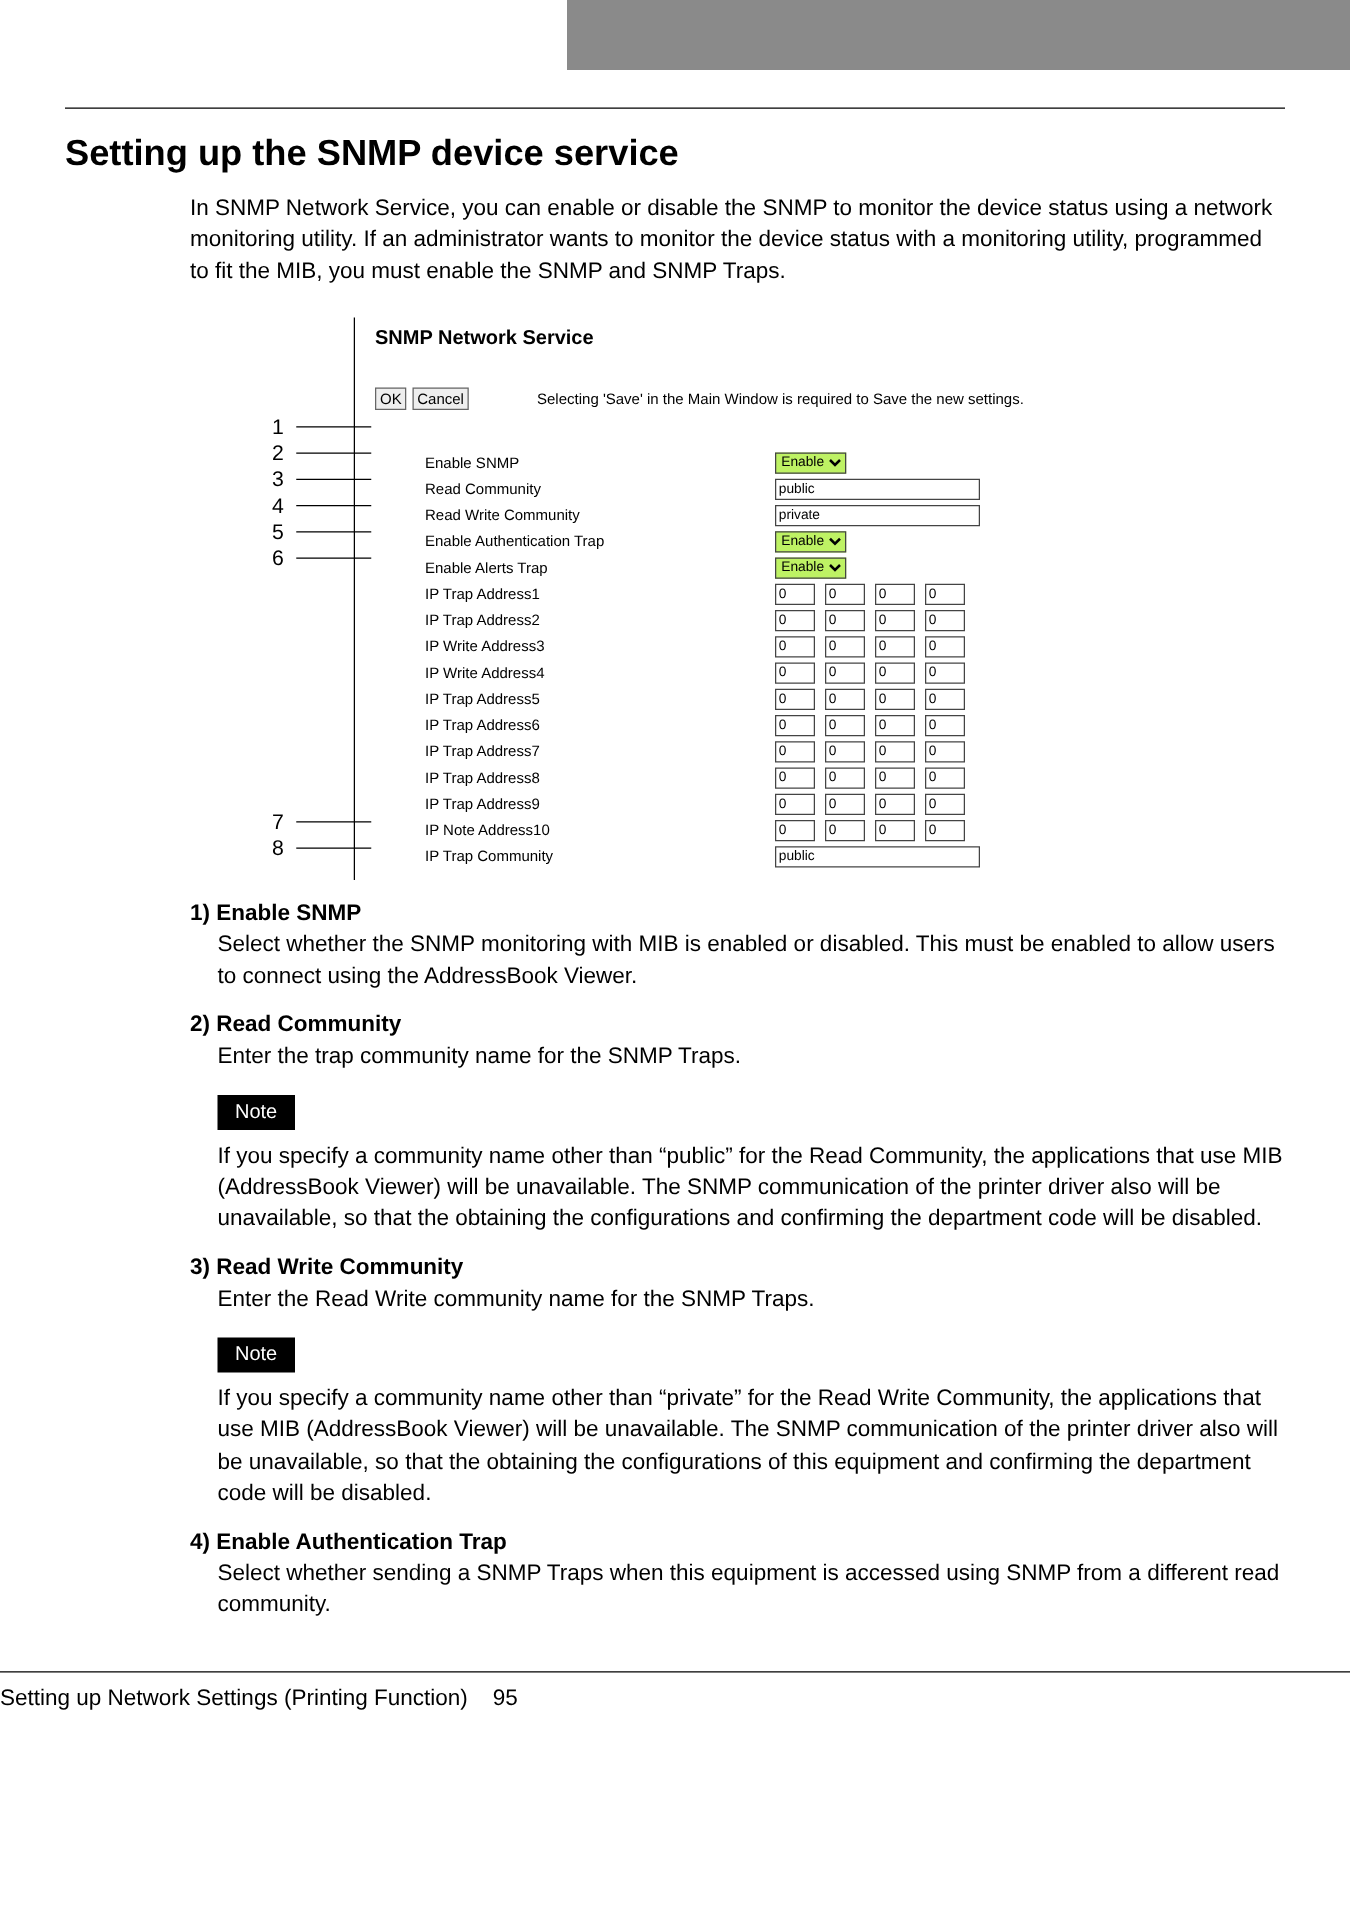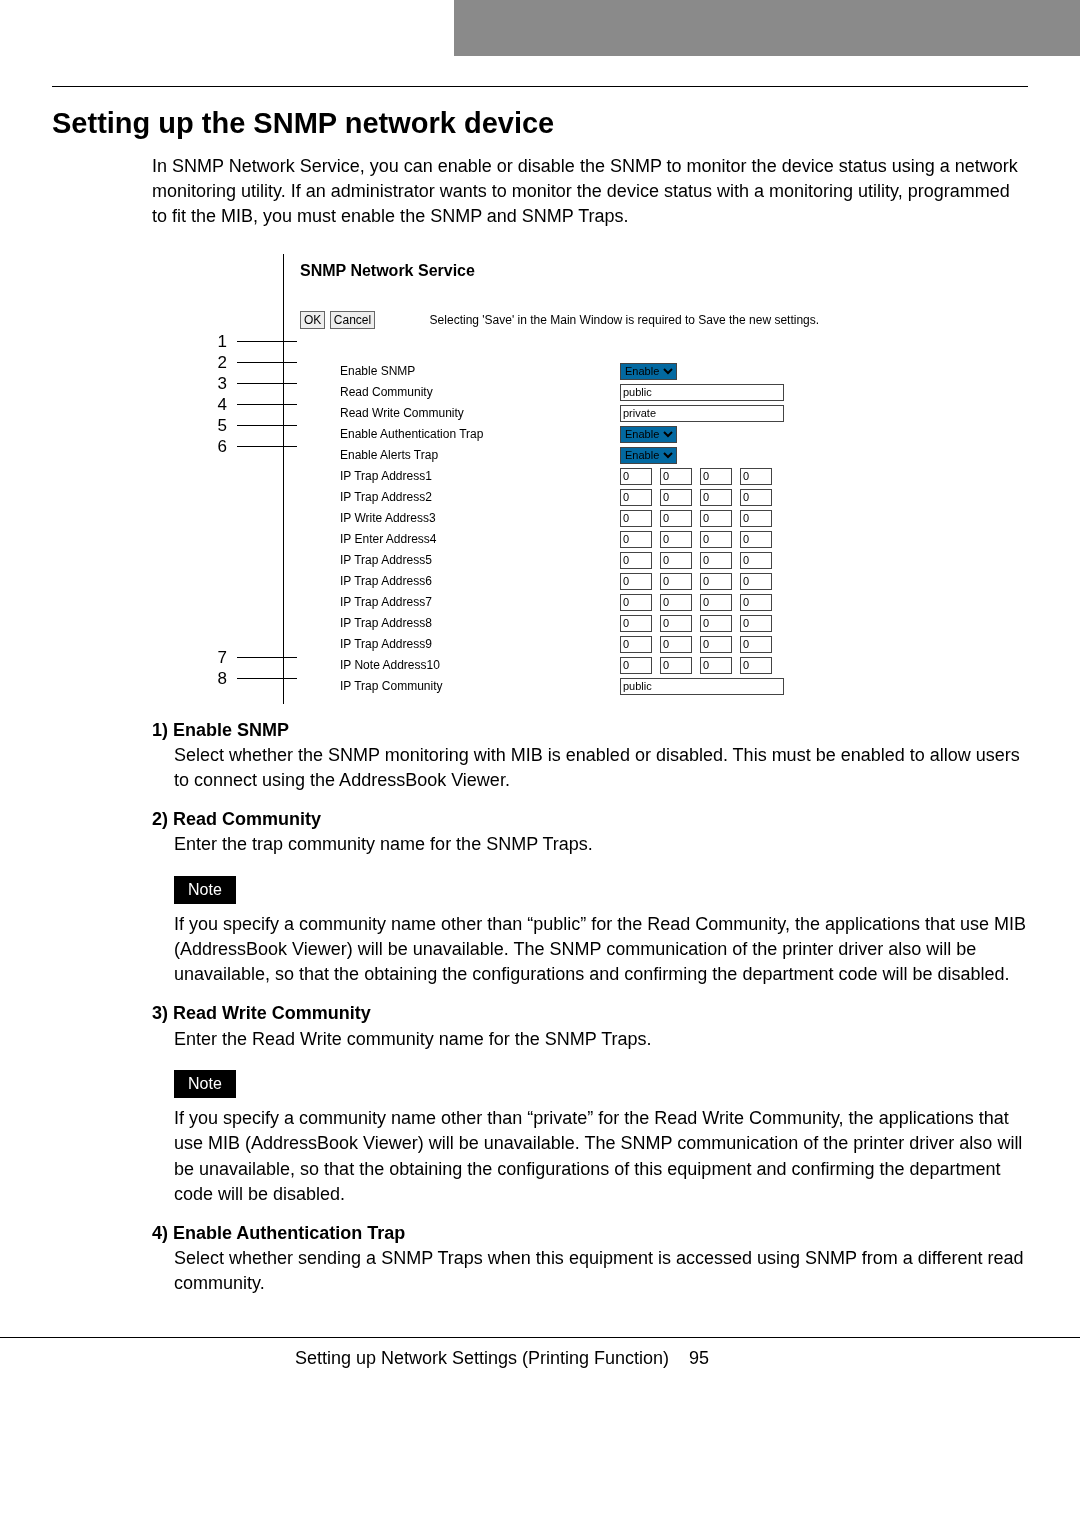--- a/index.html
+++ b/index.html
@@ -75,21 +75,21 @@
   align-items: center;
   height: 21px;
   font-size: 12px;
 }
 .row .lbl {
   width: 280px;
   margin-left: 40px;
 }
 .sel {
   font-size: 11px;
-  background:#0369a1;
+  background:#bef264;
   border:1px solid #444;
   height:17px;
 }
 .txt {
   font-size: 11px;
   width: 158px;
   height: 15px;
   border:1px solid #444;
   padding:0 2px;
 }
@@ -133,32 +133,32 @@
   background: #000;
   color: #fff;
   padding: 3px 14px;
   font-size: 16px;
   margin: 18px 0 8px 0;
 }
 .footer {
   margin-top: 40px;
   border-top: 1px solid #000;
   padding: 10px 76px 30px 0;
-  text-align: center;
+  text-align: left;
   font-size: 18px;
 }
 </style>
 </head>
 <body>
 
 <div class="header-bar"></div>
 <hr class="hr-line">
 
 <div class="content">
-  <h1>Setting up the SNMP network device</h1>
+  <h1>Setting up the SNMP device service</h1>
   <div class="intro">In SNMP Network Service, you can enable or disable the SNMP to monitor the device status using a network monitoring utility.  If an administrator wants to monitor the device status with a monitoring utility, programmed to fit the MIB, you must enable the SNMP and SNMP Traps.</div>
 
   <div class="screenshot">
 
     <div class="callout-num" style="top:78px">1</div>
     <div class="callout-line" style="top:87px"></div>
     <div class="callout-num" style="top:99px">2</div>
     <div class="callout-line" style="top:108px"></div>
     <div class="callout-num" style="top:120px">3</div>
     <div class="callout-line" style="top:129px"></div>
@@ -214,21 +214,21 @@
             </div>
             <div class="row">
               <span class="lbl">IP Trap Address2</span>
               <span class="ip"><input value="0" style=""><input value="0" style=""><input value="0" style=""><input value="0" style=""></span>
             </div>
             <div class="row">
               <span class="lbl">IP Write Address3</span>
               <span class="ip"><input value="0" style=""><input value="0" style=""><input value="0" style=""><input value="0" style=""></span>
             </div>
             <div class="row">
-              <span class="lbl">IP Enter Address4</span>
+              <span class="lbl">IP Write Address4</span>
               <span class="ip"><input value="0" style=""><input value="0" style=""><input value="0" style=""><input value="0" style=""></span>
             </div>
             <div class="row">
               <span class="lbl">IP Trap Address5</span>
               <span class="ip"><input value="0" style=""><input value="0" style=""><input value="0" style=""><input value="0" style=""></span>
             </div>
             <div class="row">
               <span class="lbl">IP Trap Address6</span>
               <span class="ip"><input value="0" style=""><input value="0" style=""><input value="0" style=""><input value="0" style=""></span>
             </div>

